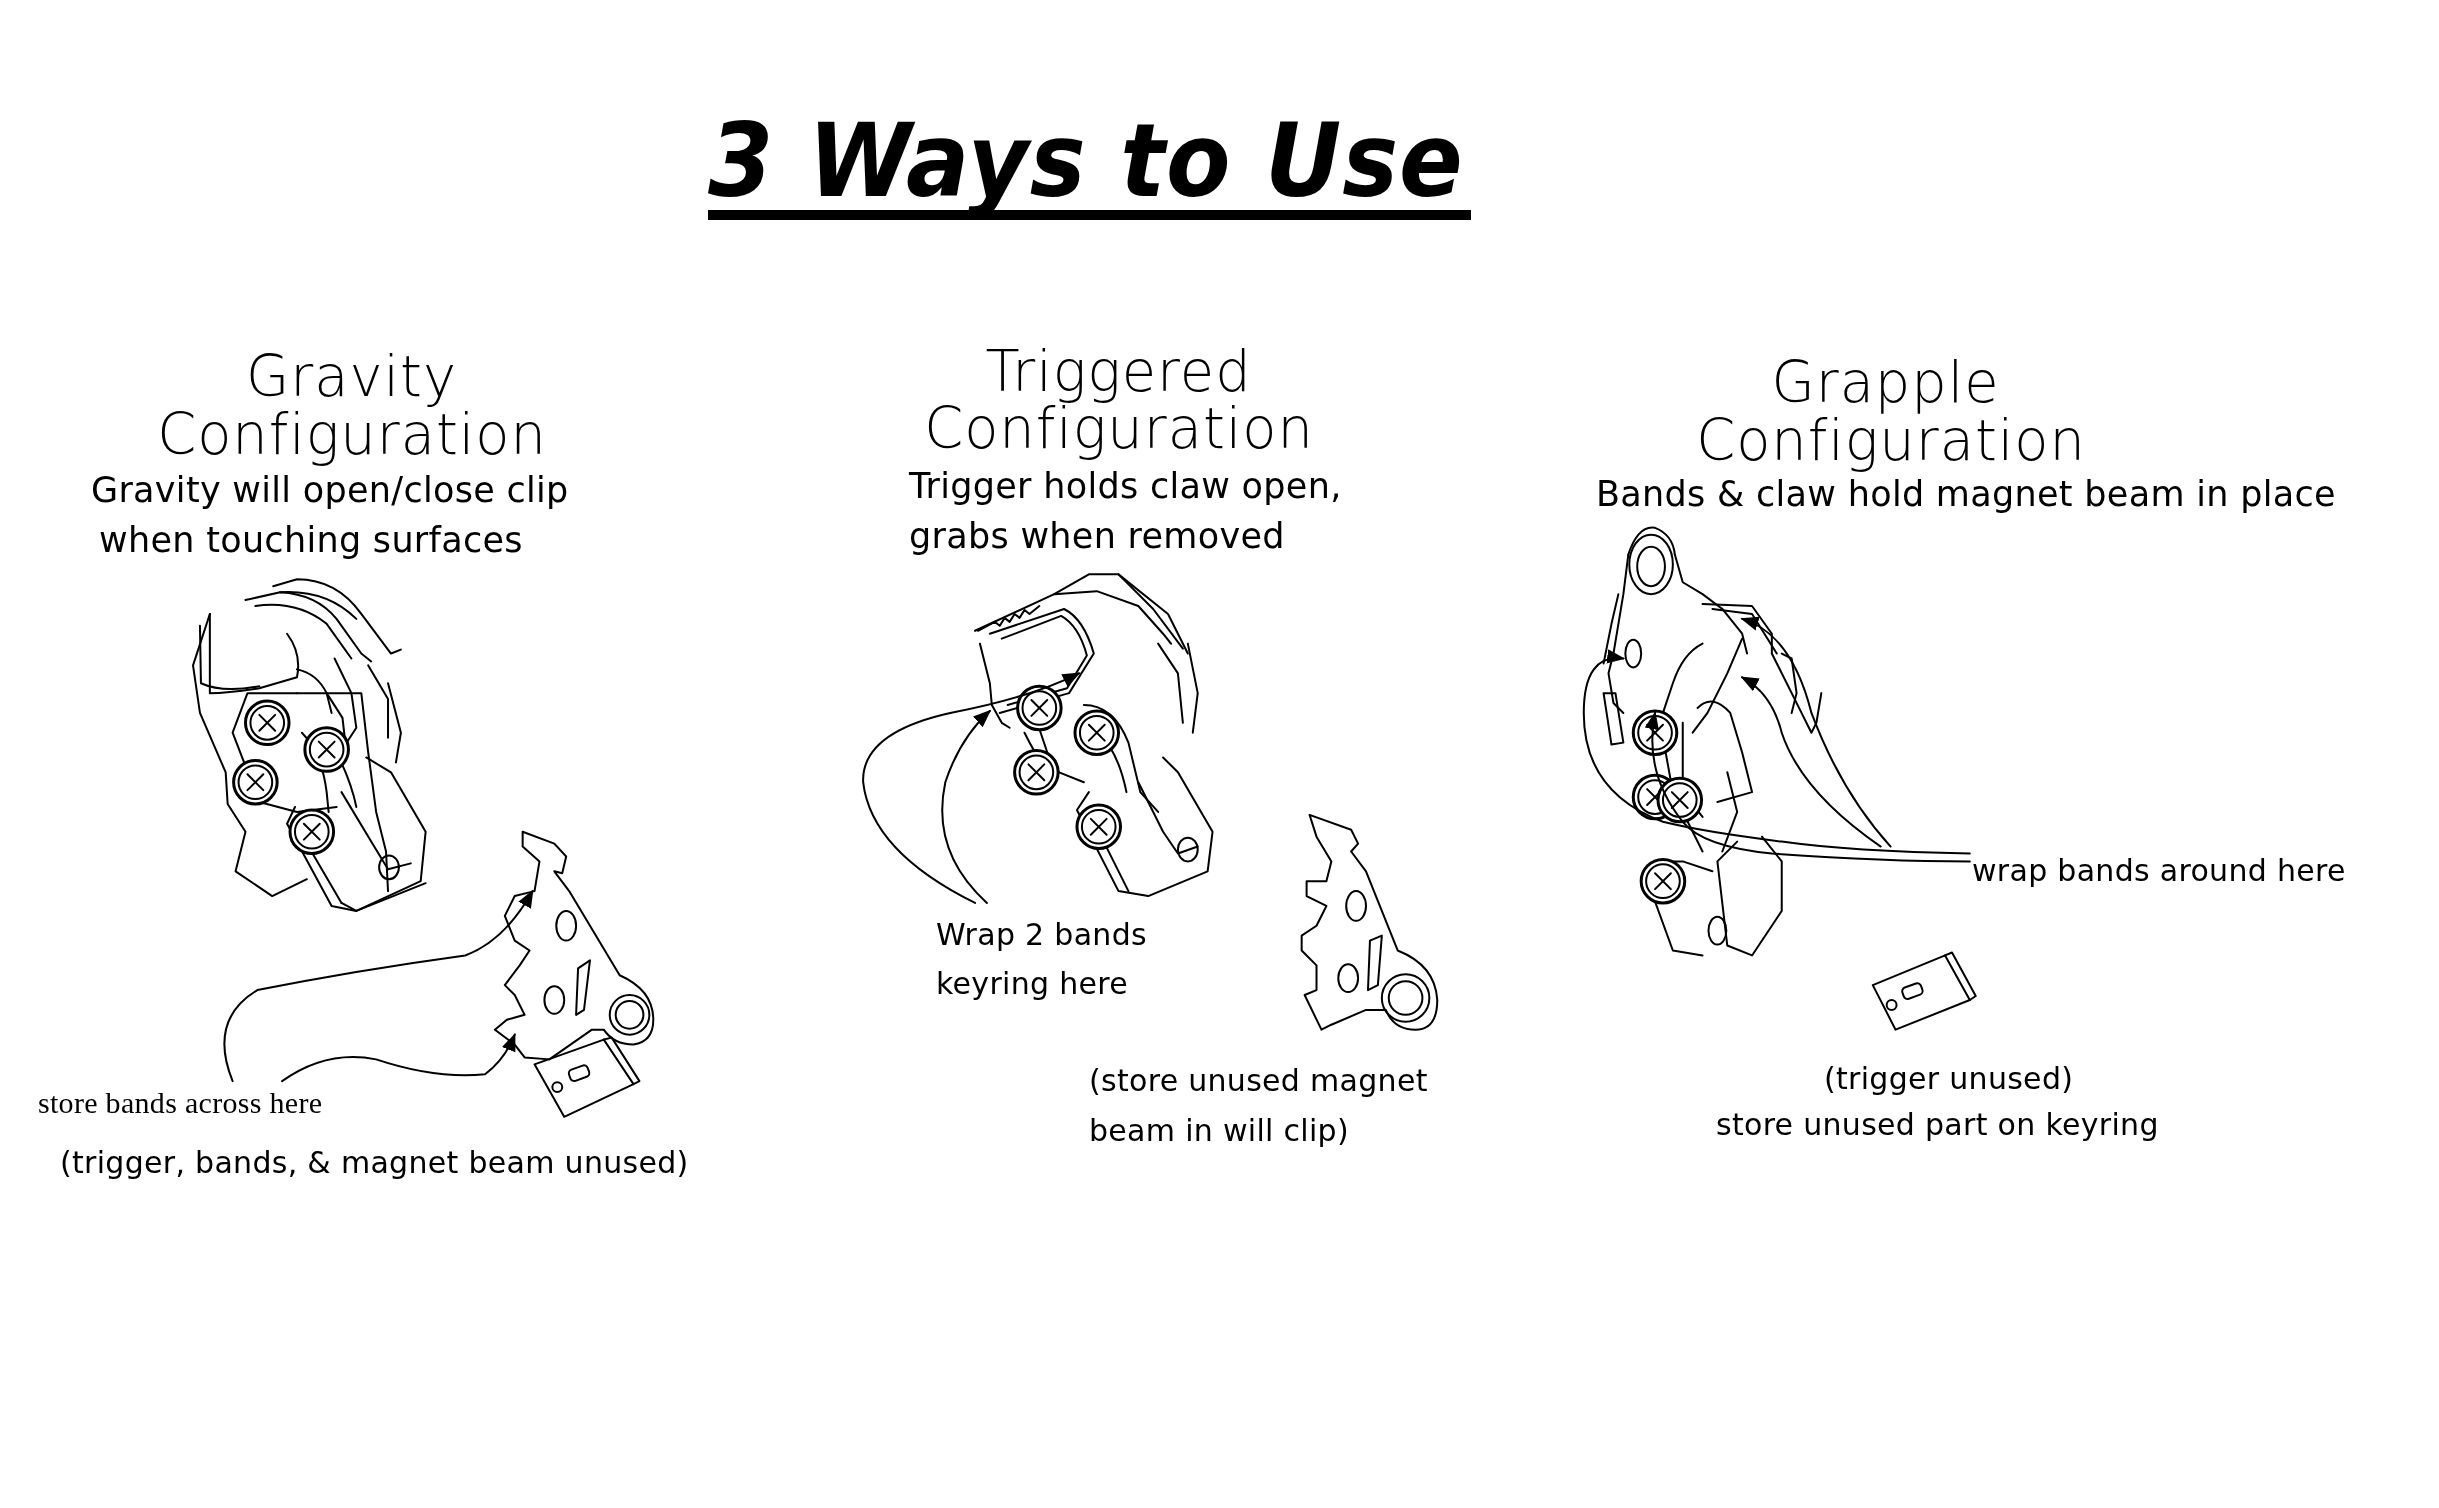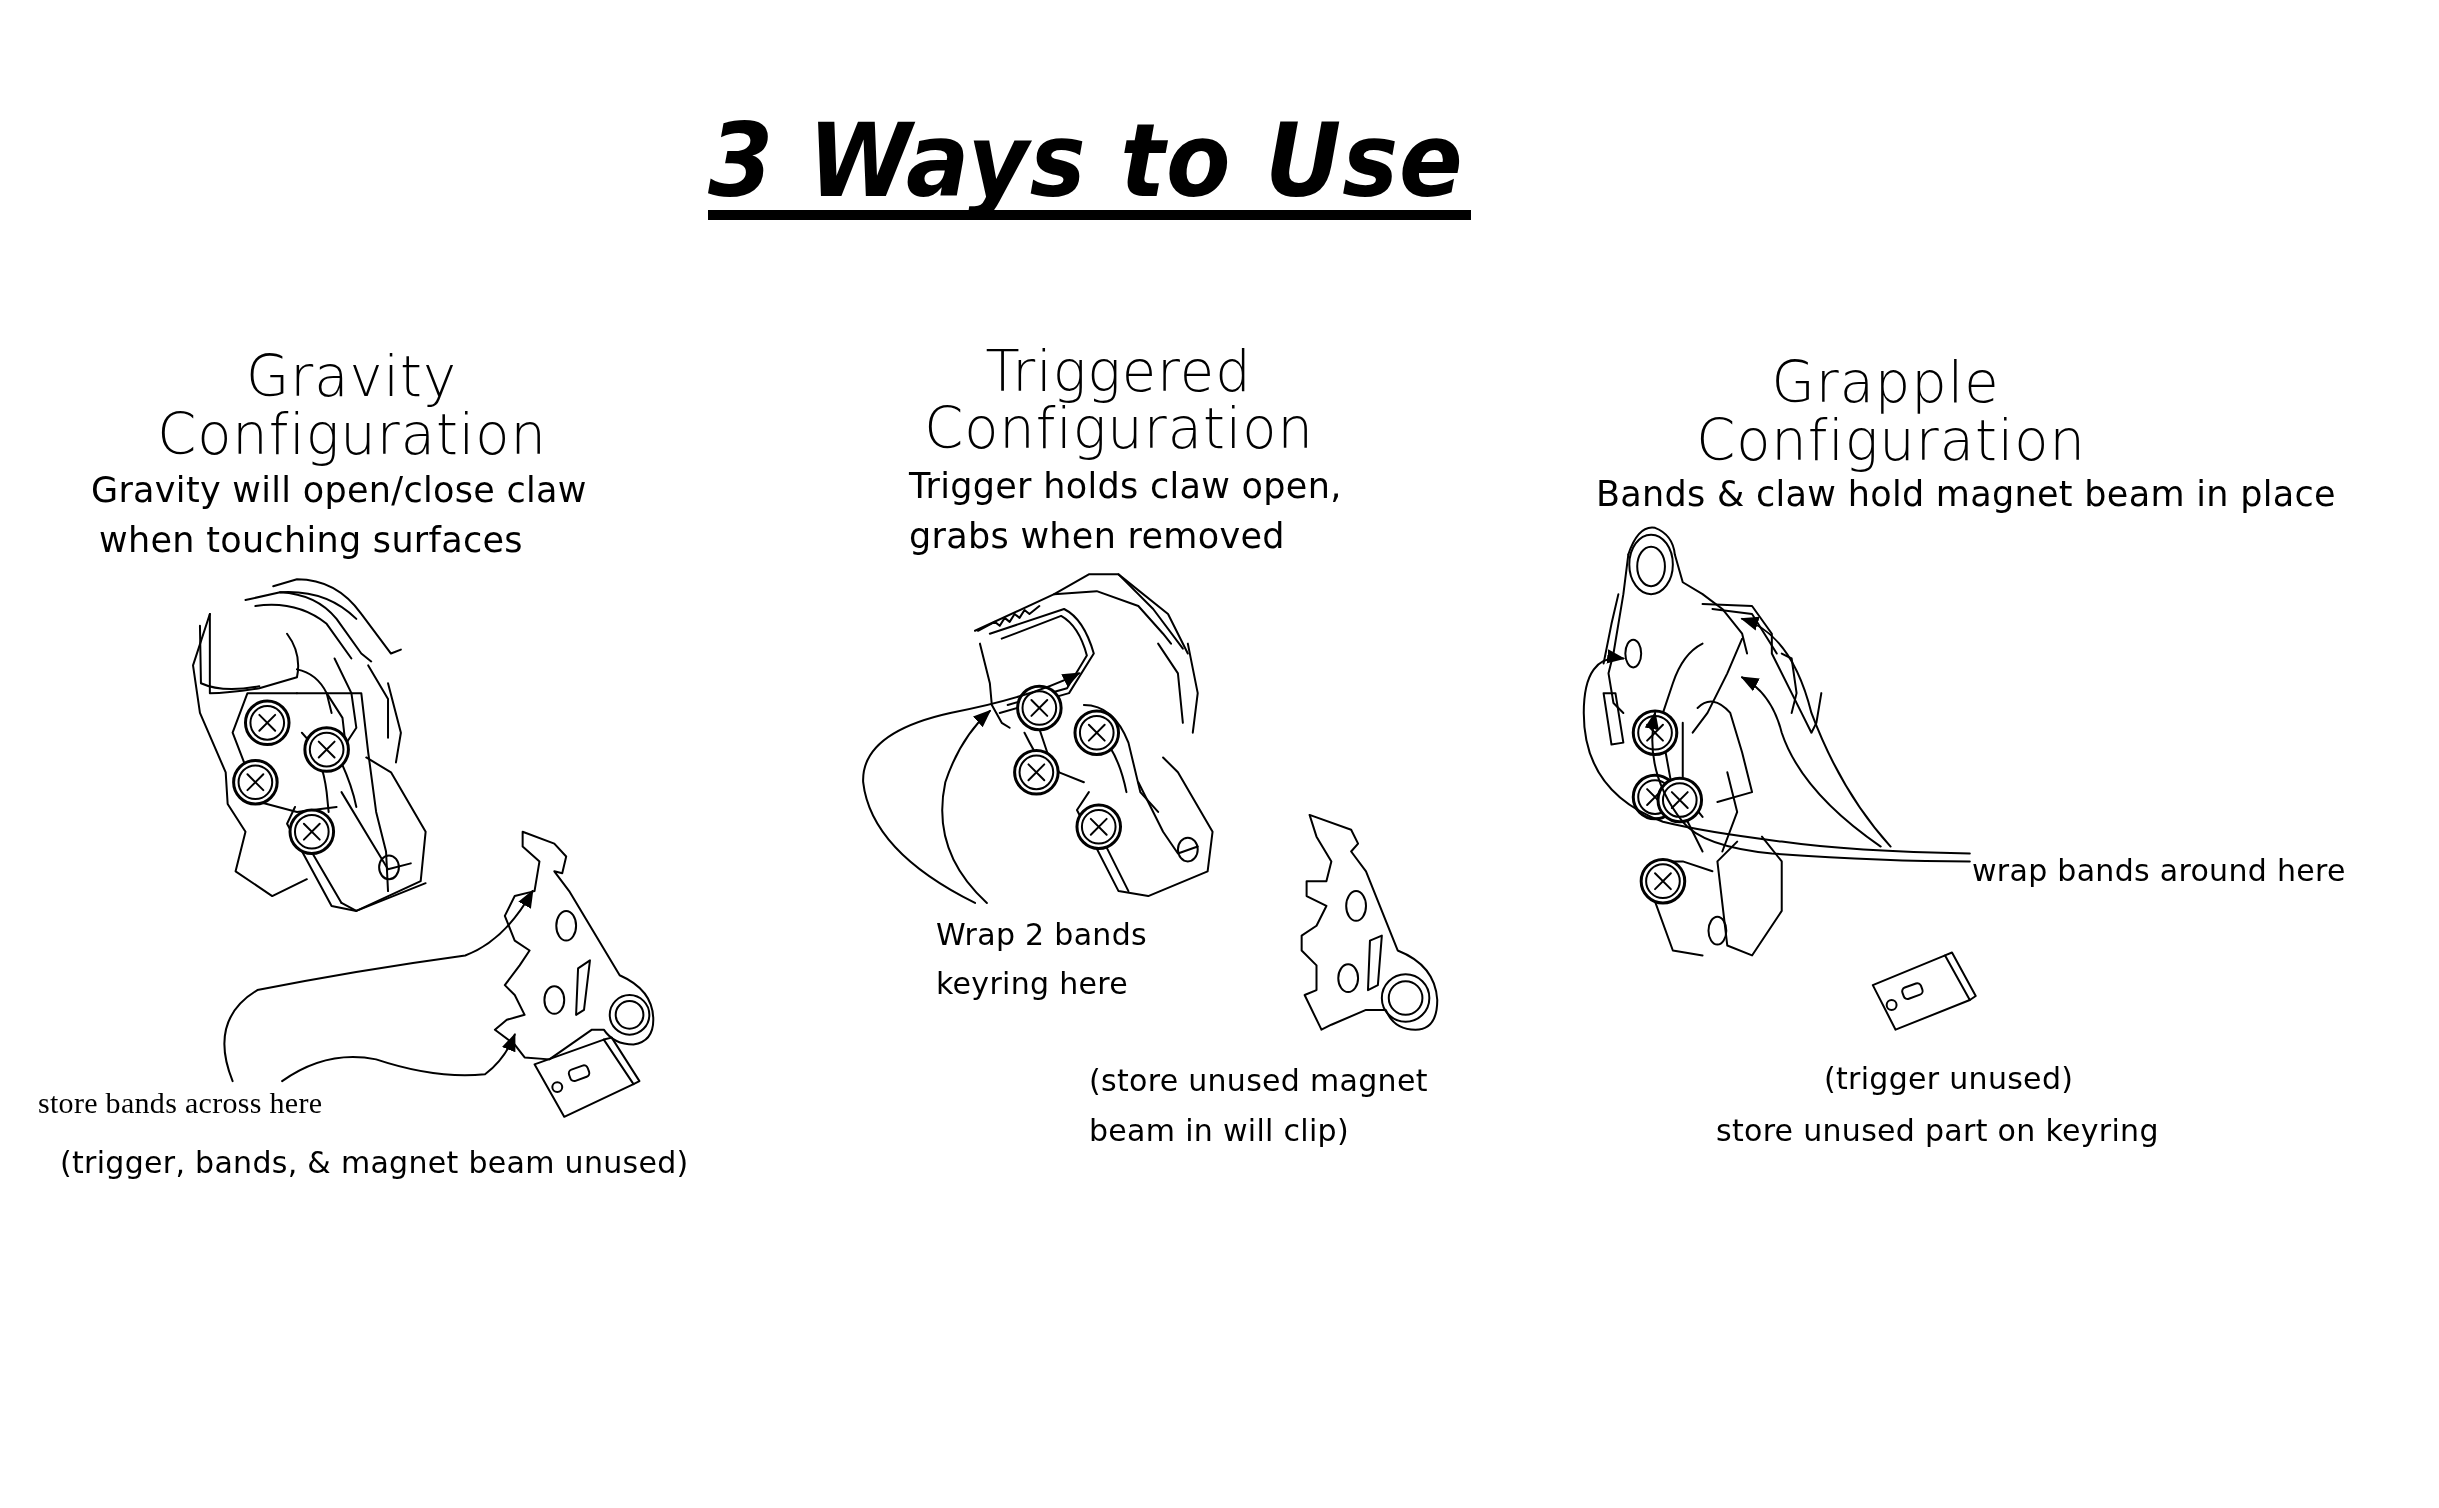--- a/index.html
+++ b/index.html
@@ -24,21 +24,21 @@
   </style>
 </head>
 <body>
 
 <div class="abs main-title">3 Ways to Use</div>
 <div class="abs main-underline"></div>
 
 <div>
   <div class="abs cfg-title" style="left:203px; top:348px; width:297px;">Gravity</div>
   <div class="abs cfg-title" style="left:129px; top:406px; width:446px;">Configuration</div>
-  <div class="abs cfg-sub" style="left:91px; top:465px;">Gravity will open/close claw</div>
+  <div class="abs cfg-sub" style="left:91px; top:465px;">Gravity will open/close clip</div>
   <div class="abs cfg-sub" style="left:99px; top:515px;">when touching surfaces</div>
   <div class="abs label" style="left:38px; top:1079px;font-family:Liberation Serif, serif;">store bands across here</div>
   <div class="abs label" style="left:48px; top:1139px;margin-left:12px;">(trigger, bands, &amp; magnet beam unused)</div>
 </div>
 
 <div>
   <div class="abs cfg-title" style="left:950px; top:343px; width:337px;">Triggered</div>
   <div class="abs cfg-title" style="left:911px; top:400px; width:416px;">Configuration</div>
   <div class="abs cfg-sub" style="left:909px; top:461px;">Trigger holds claw open,</div>
   <div class="abs cfg-sub" style="left:909px; top:511px;">grabs when removed</div>
@@ -47,21 +47,21 @@
   <div class="abs label" style="left:1089px; top:1057px;">(store unused magnet</div>
   <div class="abs label" style="left:1089px; top:1107px;">beam in will clip)</div>
 </div>
 
 <div>
   <div class="abs cfg-title" style="left:1742px; top:354px; width:287px;">Grapple</div>
   <div class="abs cfg-title" style="left:1683px; top:412px; width:416px;">Configuration</div>
   <div class="abs cfg-sub" style="left:1596px; top:469px;">Bands &amp; claw hold magnet beam in place</div>
   <div class="abs label" style="left:1972px; top:847px;">wrap bands around here</div>
   <div class="abs label" style="left:1824px; top:1055px;text-align:center;">(trigger unused)</div>
-  <div class="abs label" style="left:1716px; top:1101px;margin-top:6px;">store unused part on keyring</div>
+  <div class="abs label" style="left:1716px; top:1101px;">store unused part on keyring</div>
 </div>
 
 <svg class="draw" viewBox="0 0 2464 1524" fill="none" stroke="#000" stroke-width="2" stroke-linejoin="round" stroke-linecap="round">
   <defs>
     <g id="screw">
       <circle r="22" fill="#fff" stroke-width="3"></circle>
       <circle r="17"></circle>
       <path d="M-8,-8 L8,8 M8,-8 L-8,8" stroke-width="2"></path>
     </g>
     <marker id="arrowhead" viewBox="0 0 10 10" refX="9" refY="5" markerWidth="9" markerHeight="9" orient="auto-start-reverse">

